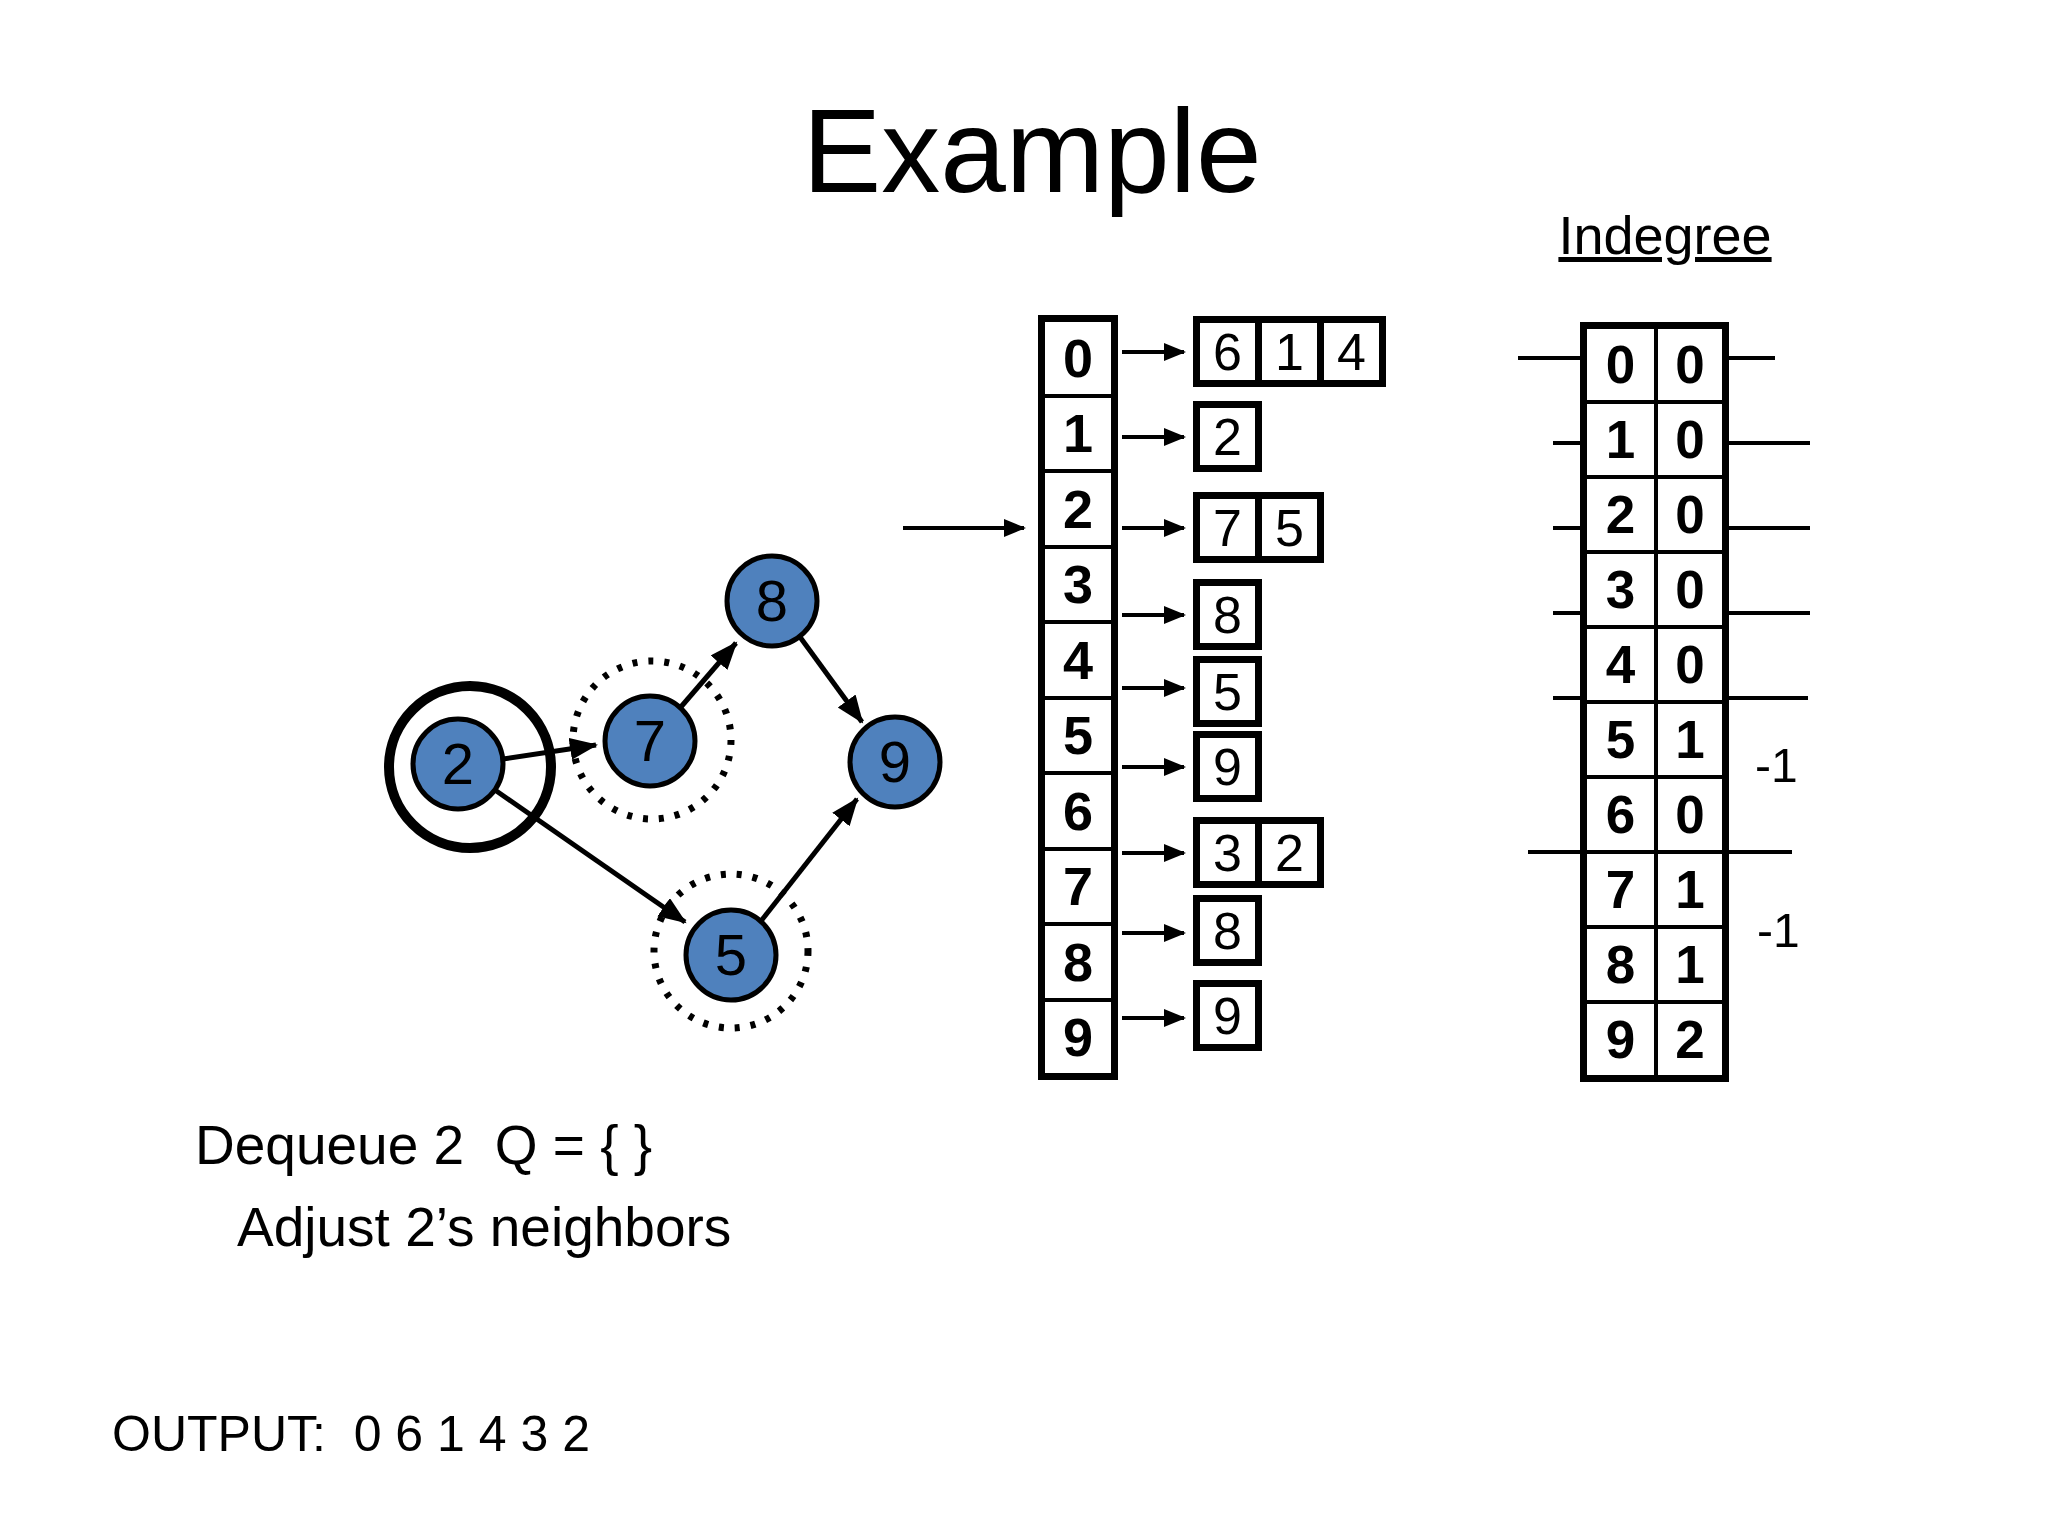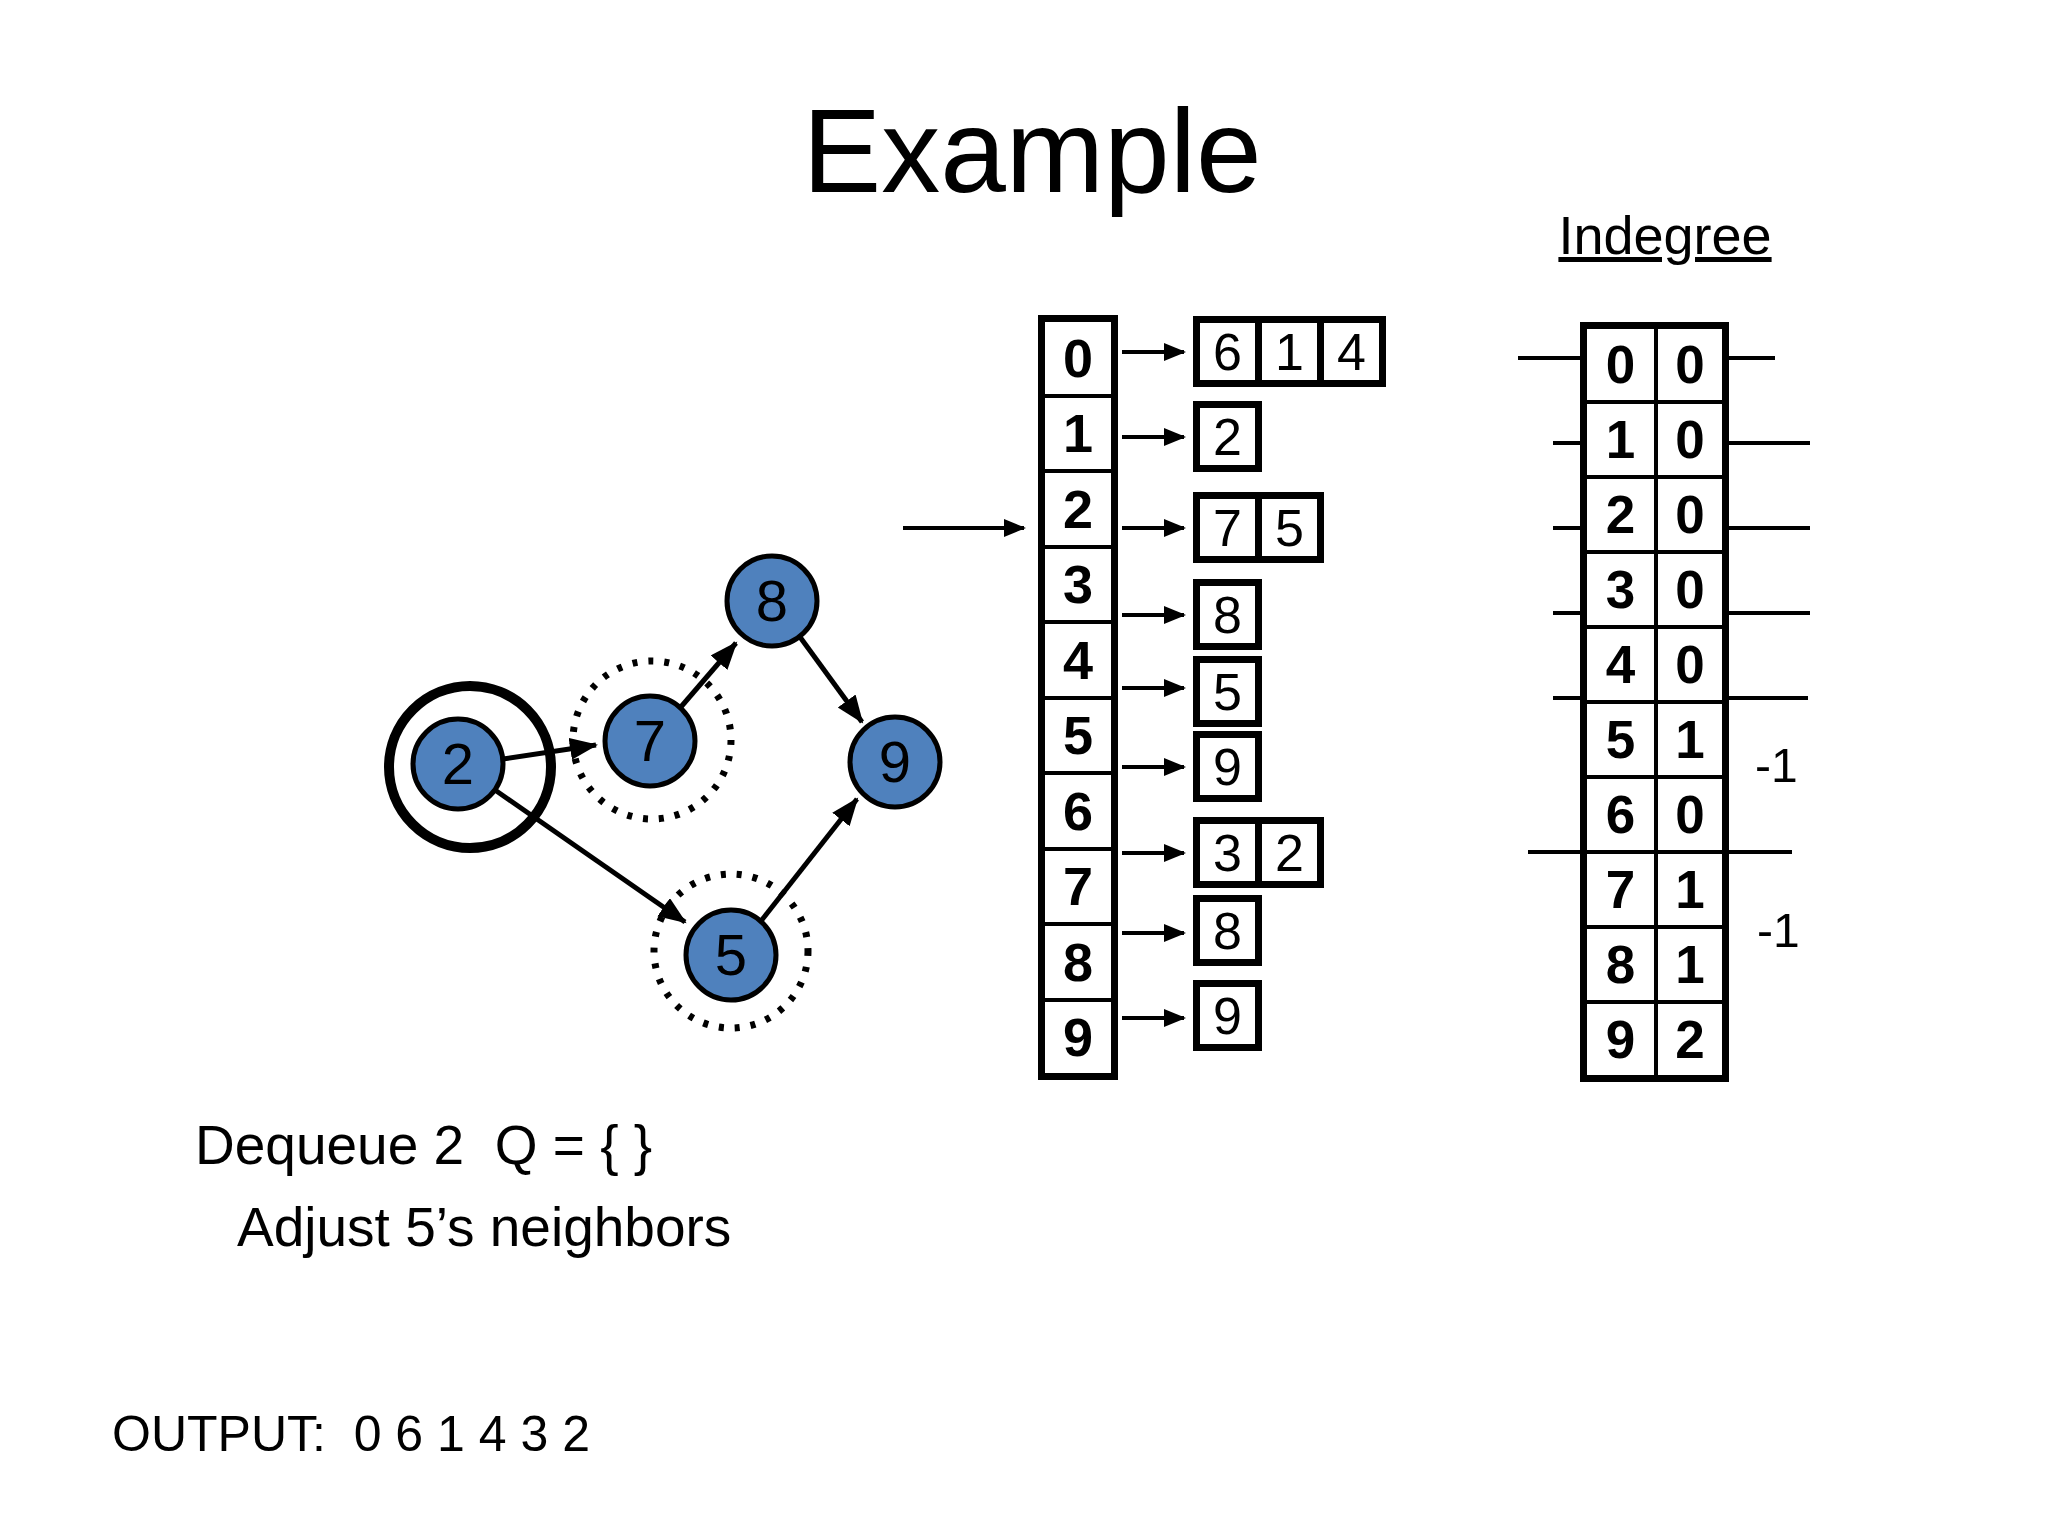--- a/index.html
+++ b/index.html
@@ -201,16 +201,16 @@
     <div class="irow">
       <div class="icell">9</div>
       <div class="icell val">2</div>
     </div>
   </div>
 
   <div class="note" style="left:1755px;top:742px">-1</div>
   <div class="note" style="left:1757px;top:907px">-1</div>
 
   <div class="status1">Dequeue 2  Q = { }</div>
-  <div class="status2">Adjust 5’s neighbors</div>
+  <div class="status2">Adjust 2’s neighbors</div>
   <div class="outline">OUTPUT:  0 6 1 4 3 2</div>
 
 </div>
 
 </body></html>

